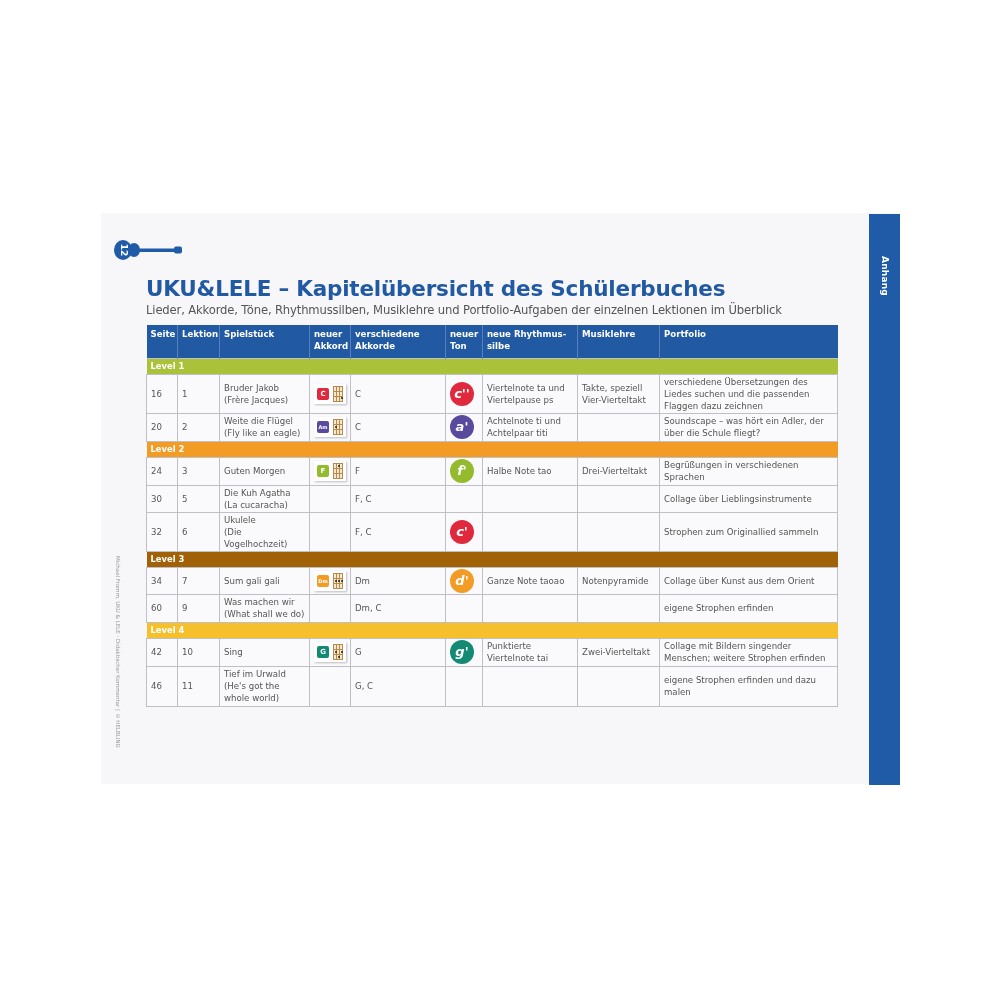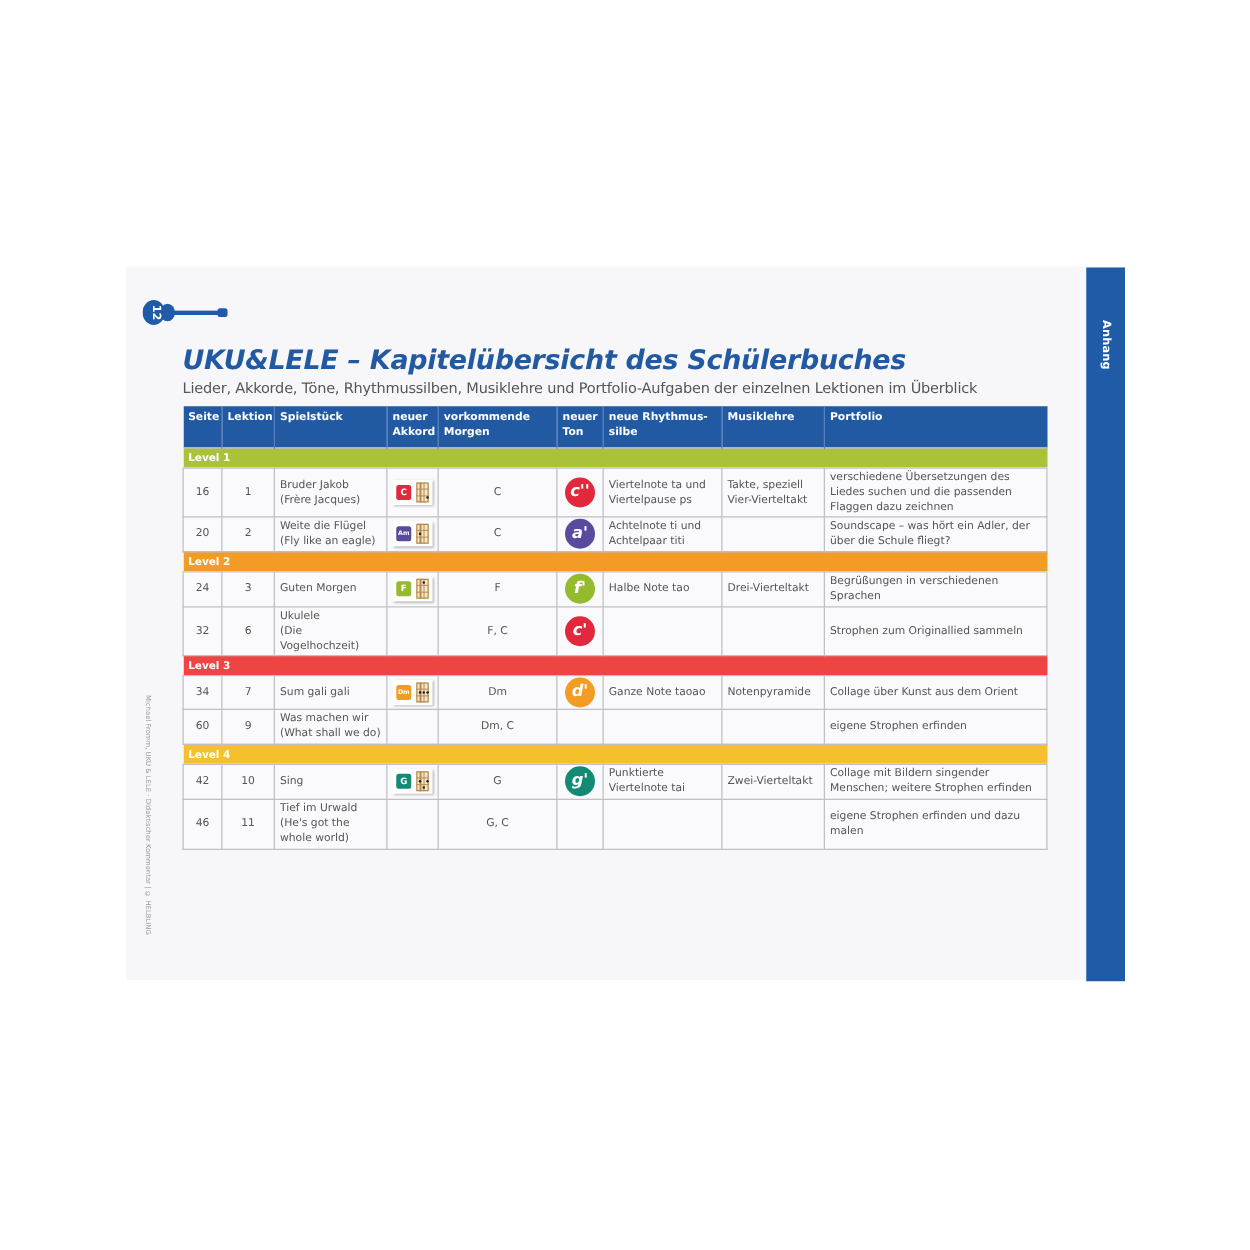--- a/index.html
+++ b/index.html
@@ -24,21 +24,21 @@
   }
   .page-badge svg { display: block; }
   .page-num {
     position: absolute; left: 116px; top: 242px; width: 16px; height: 16px;
     color: #fff; font-weight: bold; font-size: 9px; display: flex;
     align-items: center; justify-content: center; transform: rotate(90deg);
   }
   .title {
     position: absolute; left: 146px; top: 276px;
     color: #2159a3; font-weight: bold; font-size: 21.5px; letter-spacing: -0.2px;
-    font-family: "DejaVu Sans", sans-serif; white-space: nowrap; font-style: italic;
+    font-family: "DejaVu Sans", sans-serif; white-space: nowrap;
   }
   .subtitle {
     position: absolute; left: 146px; top: 303px;
     color: #555; font-size: 11.6px; white-space: nowrap; letter-spacing: -0.15px;
   }
   .footer-vertical {
     position: absolute; left: 111px; top: 556px; height: 220px; width: 10px;
     writing-mode: vertical-rl; color: #999; font-size: 5.5px; white-space: nowrap;
   }
   table.overview {
@@ -49,21 +49,21 @@
   table.overview th {
     background: #2159a3; color: #fff; font-weight: bold; text-align: left;
     vertical-align: top; padding: 3px 4px; font-size: 8.6px; line-height: 12px;
     border-right: 1px solid #5880bd; height: 33px; margin-top: 34px;
   }
   table.overview th:last-child { border-right: none; }
   table.overview td {
     border: 1px solid #bfbfc6; padding: 1px 4px; line-height: 12px; vertical-align: middle;
     background: #fafafc;
   }
-  td.c { text-align: center; }
+  td.c { text-align: left; }
   tr.level td {
     color: #fff; font-weight: bold; font-size: 8.4px; padding: 1px 4px; height: 16px;
     border-left: none; border-right: none;
   }
   .chord-badge {
     display: inline-flex; align-items: center; gap: 4px; background: #fff;
     padding: 2px 3px; box-shadow: 1px 1px 2px rgba(0,0,0,0.25);
   }
   .chord-label {
     display: inline-flex; align-items: center; justify-content: center;
@@ -120,21 +120,21 @@
       <col style="width:95px">
       <col style="width:82px">
       <col style="width:178px">
   </colgroup>
   <thead>
     <tr>
       <th>Seite</th>
       <th>Lektion</th>
       <th>Spielstück</th>
       <th>neuer Akkord</th>
-      <th>vorkommende Morgen</th>
+      <th>verschiedene Akkorde</th>
       <th>neuer Ton</th>
       <th>neue Rhythmus-silbe</th>
       <th>Musiklehre</th>
       <th>Portfolio</th>
     </tr>
   </thead>
   <tbody>
 
     <tr class="level">
         <td colspan="9" style="background:#a9c23a">Level 1</td>
@@ -199,37 +199,51 @@
             <span class="fret">
               <span class="dot" style="left:4px;top:1px"></span>
             </span>
           </span></td>
       <td class="c">F</td>
       <td class="c"><span class="tone" style="background:#94bb2e">f'</span></td>
       <td>Halbe Note tao</td>
       <td>Drei-Vierteltakt</td>
       <td>Begrüßungen in verschiedenen Sprachen</td>
     </tr>
+    <tr style="height:27px">
+      <td class="c">30</td>
+      <td class="c">5</td>
+      <td>
+          <div>Die Kuh Agatha</div>
+          <div>(La cucaracha)</div>
+        </td>
+      <td></td>
+      <td class="c">F, C</td>
+      <td></td>
+      <td></td>
+      <td></td>
+      <td>Collage über Lieblingsinstrumente</td>
+    </tr>
     <tr style="height:28px">
       <td class="c">32</td>
       <td class="c">6</td>
       <td>
           <div>Ukulele</div>
           <div>(Die Vogelhochzeit)</div>
         </td>
       <td></td>
       <td class="c">F, C</td>
       <td class="c"><span class="tone" style="background:#e0293c">c'</span></td>
       <td></td>
       <td></td>
       <td>Strophen zum Originallied sammeln</td>
     </tr>
 
     <tr class="level">
-        <td colspan="9" style="background:#ef4444">Level 3</td>
+        <td colspan="9" style="background:#a16207">Level 3</td>
       </tr>
     <tr style="height:27px">
       <td class="c">34</td>
       <td class="c">7</td>
       <td>Sum gali gali</td>
       <td class="c"><span class="chord-badge">
             <span class="chord-label small" style="background:#f39c25">Dm</span>
             <span class="fret">
               <span class="dot" style="left:1px;top:6px"></span>
               <span class="dot" style="left:4px;top:6px"></span>

